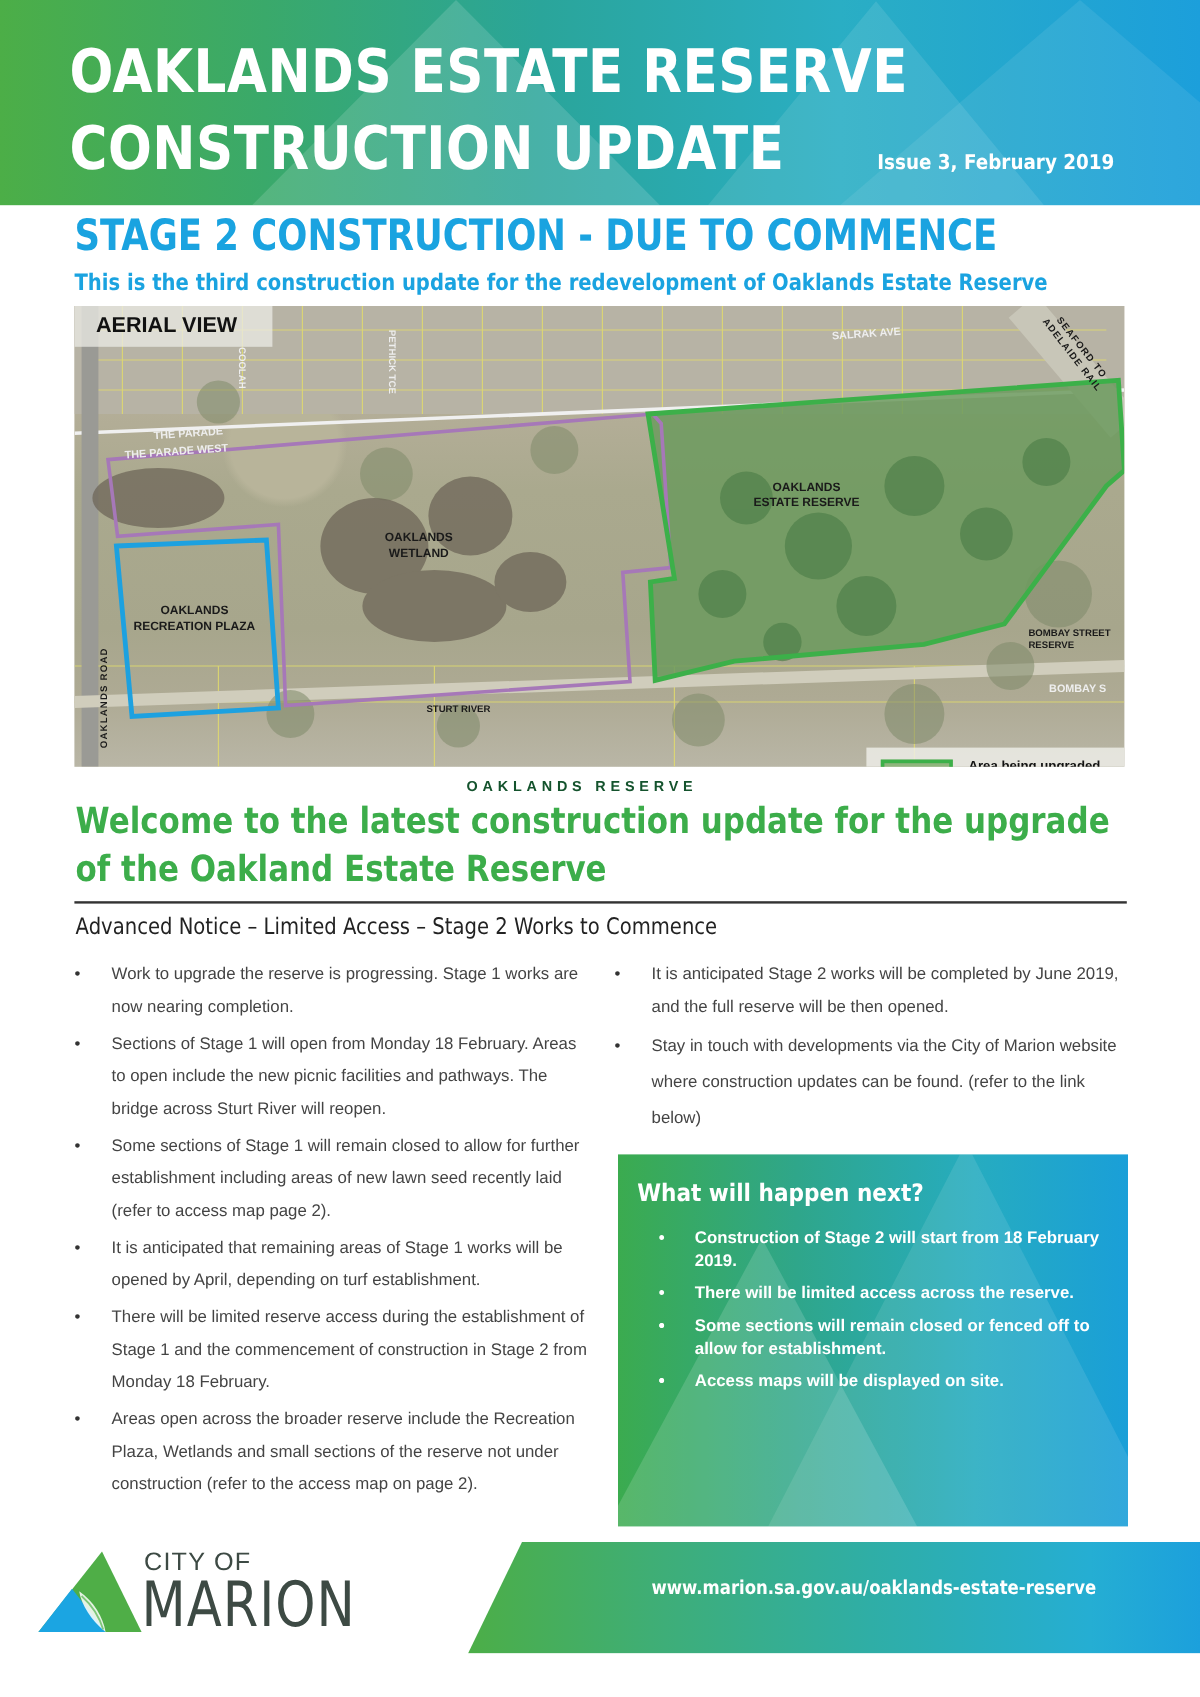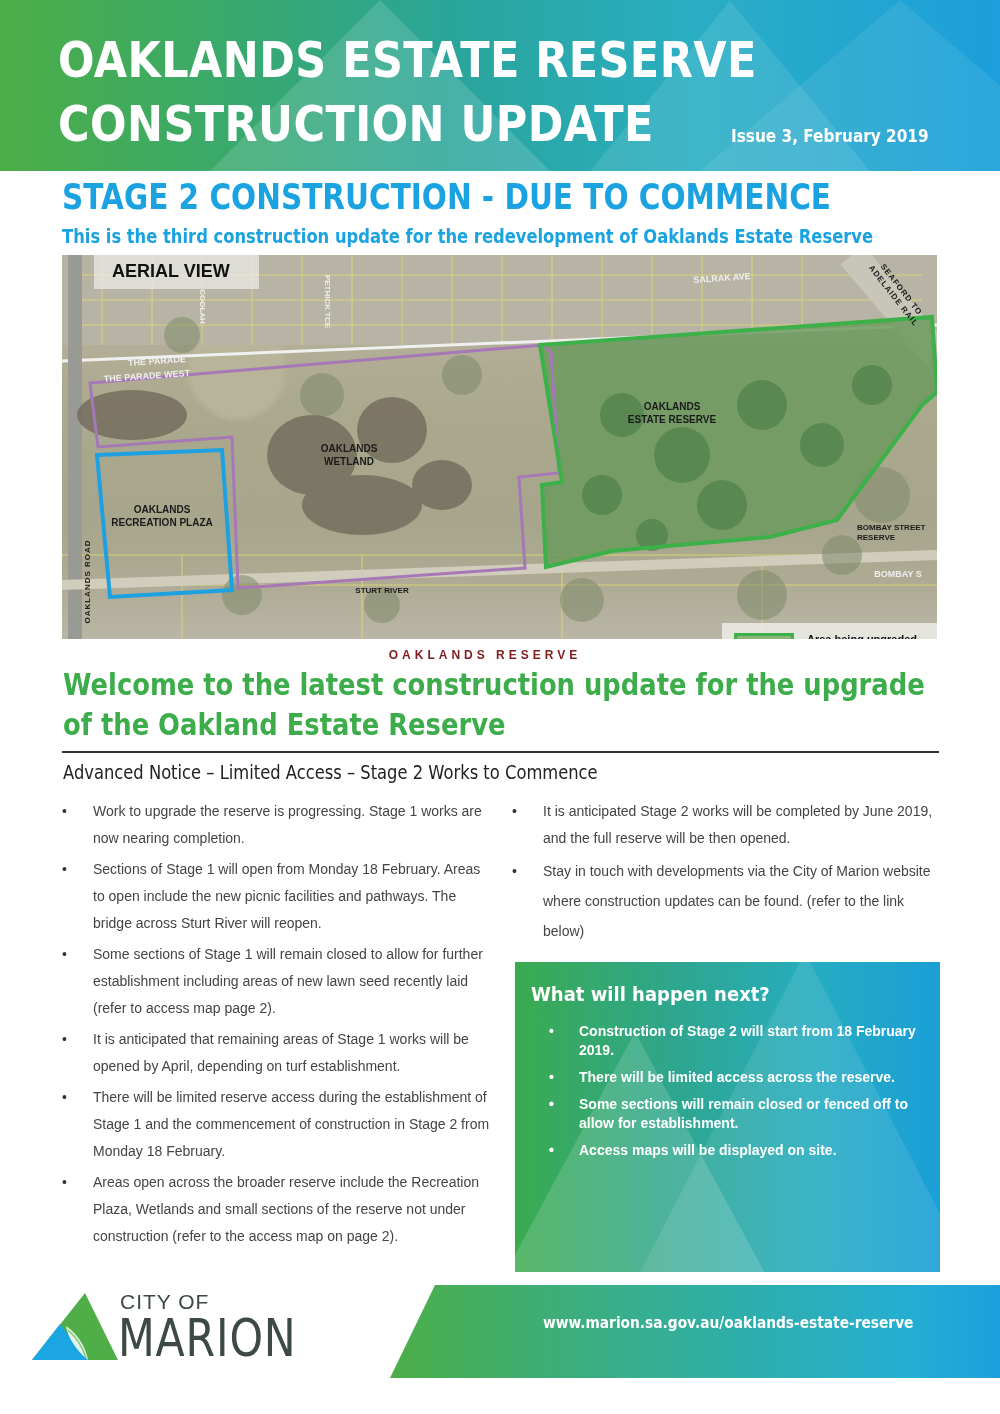--- a/index.html
+++ b/index.html
@@ -41,31 +41,31 @@
   .map {
     position: absolute; left: 62px; top: 255px; width: 875px; height: 384px; overflow: hidden;
     background:
       radial-gradient(circle at 20% 30%, #b8b49a 0 6%, transparent 7%),
       linear-gradient(180deg, #b9b4a3 0%, #b4ae98 22%, #aaa98e 40%, #a7a68c 70%, #aeaa94 85%, #b9b6a6 100%);
   }
   .map svg { position: absolute; left: 0; top: 0; }
   .map-label { position: absolute; font-weight: bold; color: #1a1a1a; font-size: 10px; text-align: center; line-height: 13px; }
   .aerial {
     position: absolute; left: 0; top: 0; width: 165px; height: 34px; background: rgba(235,235,230,0.75);
-    font-weight: bold; font-size: 18px; color: #111; padding: 6px 0 0 18px; margin-left: 32px;
+    font-weight: bold; font-size: 18px; color: #111; padding: 6px 0 0 18px;
   }
   .legend {
     position: absolute; right: 0; bottom: 0; width: 215px; height: 16px; background: rgba(240,240,235,0.8);
   }
   .legend .swatch { position: absolute; left: 12px; top: 10px; width: 60px; height: 16px; border: 3px solid #3cb049; background: #8fb57d; }
   .legend .txt { position: absolute; left: 85px; top: 10px; font-size: 11px; font-weight: bold; color: #111; }
 
   .reserve-caption {
     position: absolute; left: 0; width: 1000px; top: 648px; text-align: center; font-weight: bold;
-    font-size: 12px; letter-spacing: 4px; color: #7f1d1d; padding-left: 0;
+    font-size: 12px; letter-spacing: 4px; color: #14532d; padding-left: 0;
   }
   .reserve-caption span { position: relative; left: -15px; }
 
   .welcome {
     position: absolute; left: 63px; top: 665px; color: #3cad4a; font-weight: bold;
     font-size: 30px; line-height: 40px; font-family: "DejaVu Sans", sans-serif;
     transform: scaleX(0.86); transform-origin: left top; white-space: nowrap;
   }
   .rule { position: absolute; left: 62px; top: 751px; width: 877px; height: 2px; background: #333; }
   .notice {

